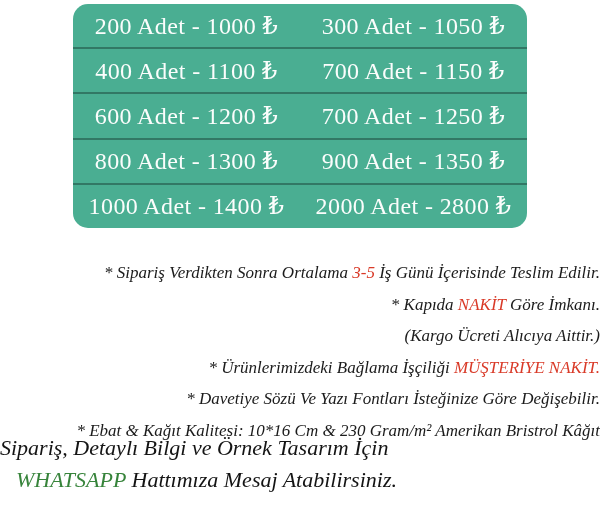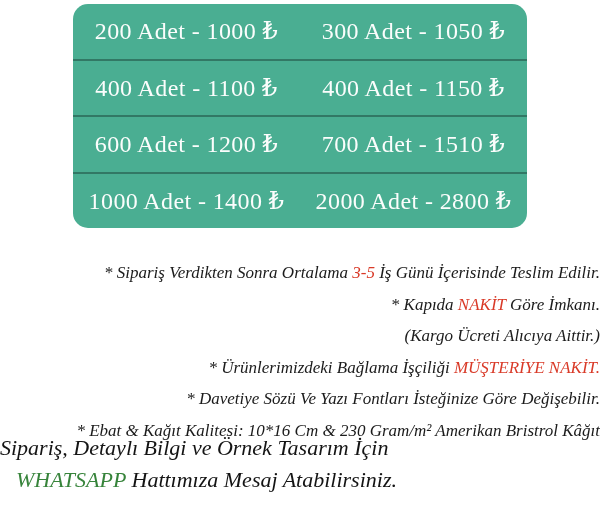--- a/index.html
+++ b/index.html
@@ -53,25 +53,29 @@
 
 <div class="canvas">
 
   <div class="price-table">
     <div class="price-row">
       <div class="price-cell">200 Adet - 1000 ₺</div>
       <div class="price-cell">300 Adet - 1050 ₺</div>
     </div>
     <div class="price-row">
       <div class="price-cell">400 Adet - 1100 ₺</div>
-      <div class="price-cell">400 Adet - 1150 ₺</div>
+      <div class="price-cell">700 Adet - 1150 ₺</div>
     </div>
     <div class="price-row">
       <div class="price-cell">600 Adet - 1200 ₺</div>
-      <div class="price-cell">700 Adet - 1510 ₺</div>
+      <div class="price-cell">700 Adet - 1250 ₺</div>
+    </div>
+    <div class="price-row">
+      <div class="price-cell">800 Adet - 1300 ₺</div>
+      <div class="price-cell">900 Adet - 1350 ₺</div>
     </div>
     <div class="price-row">
       <div class="price-cell">1000 Adet - 1400 ₺</div>
       <div class="price-cell">2000 Adet - 2800 ₺</div>
     </div>
   </div>
 
   <div class="notes">
     <div class="note"><span>* Sipariş Verdikten Sonra Ortalama </span><span class="note-highlight">3-5</span><span> İş Günü İçerisinde Teslim Edilir.</span></div>
     <div class="note"><span>* Kapıda </span><span class="note-highlight">NAKİT</span><span> Göre İmkanı.</span></div>

